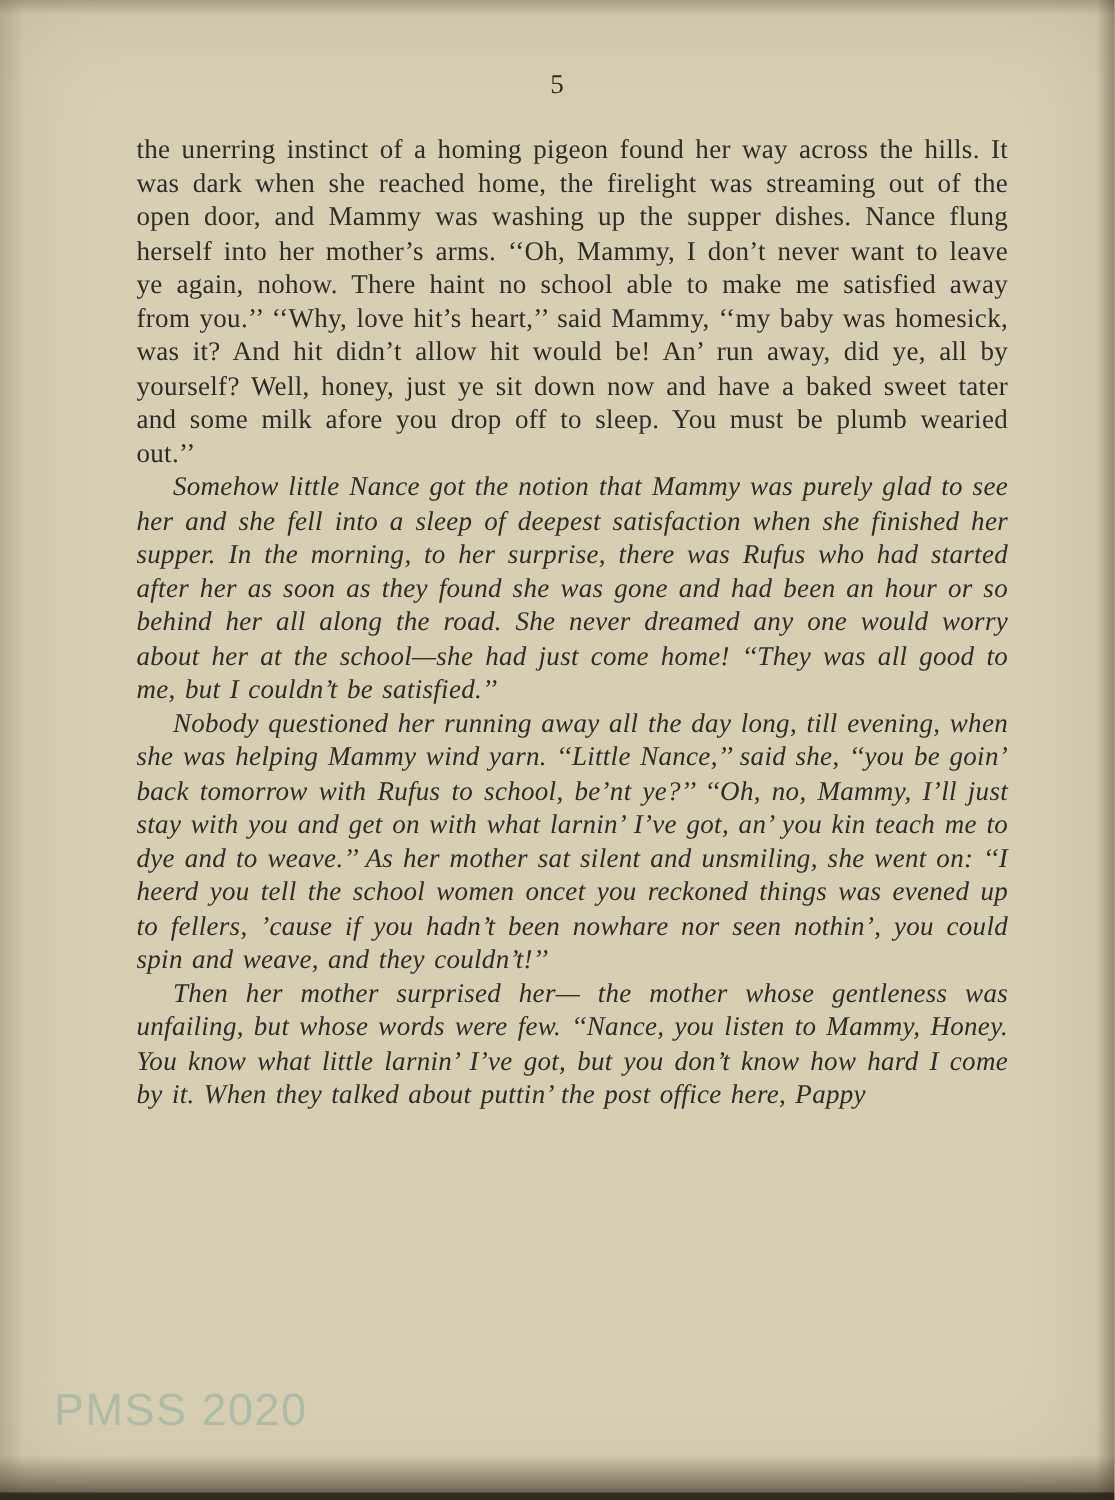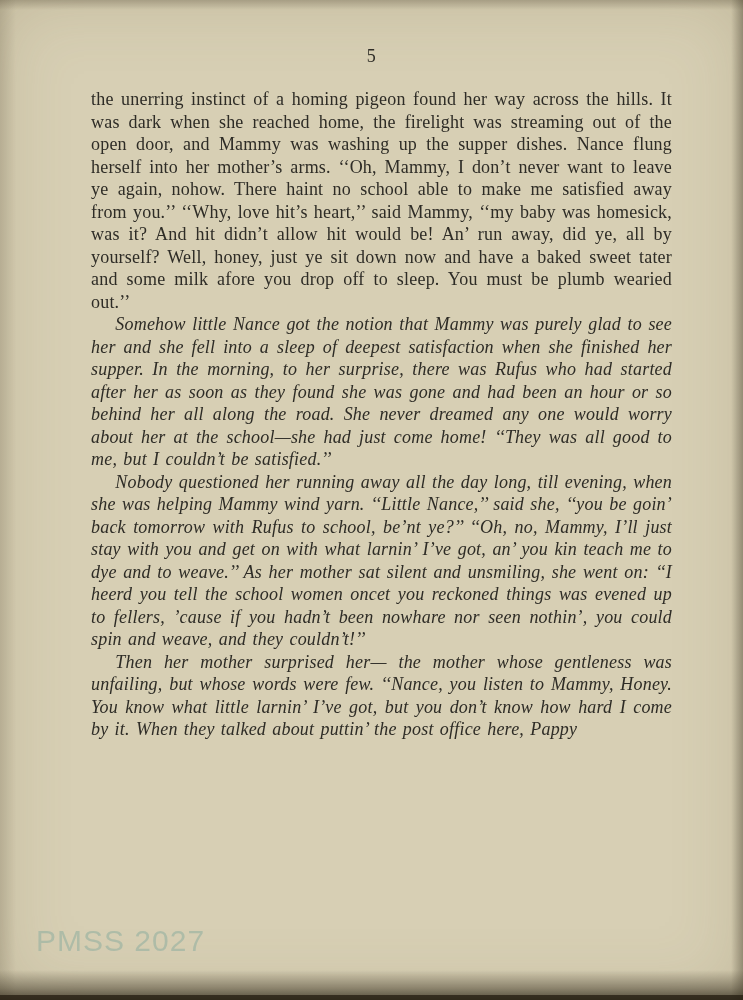--- a/index.html
+++ b/index.html
@@ -82,21 +82,21 @@
 
   <div class="page-number">5</div>
 
   <div class="text-block">
     <p>the unerring instinct of a homing pigeon found her way across the hills.  It was dark when she reached home, the firelight was streaming out of the open door, and Mammy was washing up the supper dishes.  Nance flung herself into her mother’s arms.  ‘‘Oh, Mammy, I don’t never want to leave ye again, nohow.  There haint no school able to make me satisfied away from you.’’  ‘‘Why, love hit’s heart,’’ said Mammy, ‘‘my baby was homesick, was it? And hit didn’t allow hit would be!  An’ run away, did ye, all by yourself?  Well, honey, just ye sit down now and have a baked sweet tater and some milk afore you drop off to sleep.  You must be plumb wearied out.’’</p>
     <p>Somehow little Nance got the notion that Mammy was purely glad to see her and she fell into a sleep of deepest satisfaction when she finished her supper.  In the morning, to her surprise, there was Rufus who had started after her as soon as they found she was gone and had been an hour or so behind her all along the road.  She never dreamed any one would worry about her at the school—she had just come home!  ‘‘They was all good to me, but I couldn’t be satisfied.’’</p>
     <p>Nobody questioned her running away all the day long, till evening, when she was helping Mammy wind yarn. ‘‘Little Nance,’’ said she, ‘‘you be goin’ back tomorrow with Rufus to school, be’nt ye?’’  ‘‘Oh, no, Mammy, I’ll just stay with you and get on with what larnin’ I’ve got, an’ you kin teach me to dye and to weave.’’  As her mother sat silent and unsmiling, she went on: ‘‘I heerd you tell the school women oncet you reckoned things was evened up to fellers, ’cause if you hadn’t been nowhare nor seen nothin’, you could spin and weave, and they couldn’t!’’</p>
     <p>Then her mother surprised her— the mother whose gentleness was unfailing, but whose words were few.  ‘‘Nance, you listen to Mammy, Honey.  You know what little larnin’ I’ve got, but you don’t know how hard I come by it.  When they talked about puttin’ the post office here, Pappy</p>
   </div>
 
-  <div class="watermark">PMSS 2027</div>
+  <div class="watermark">PMSS 2020</div>
 
   <div class="edge edge-top"></div>
   <div class="edge edge-left"></div>
   <div class="edge edge-right"></div>
   <div class="edge edge-bottom"></div>
   <div class="edge edge-bottom-line"></div>
 
 </div>
 
 </body></html>

